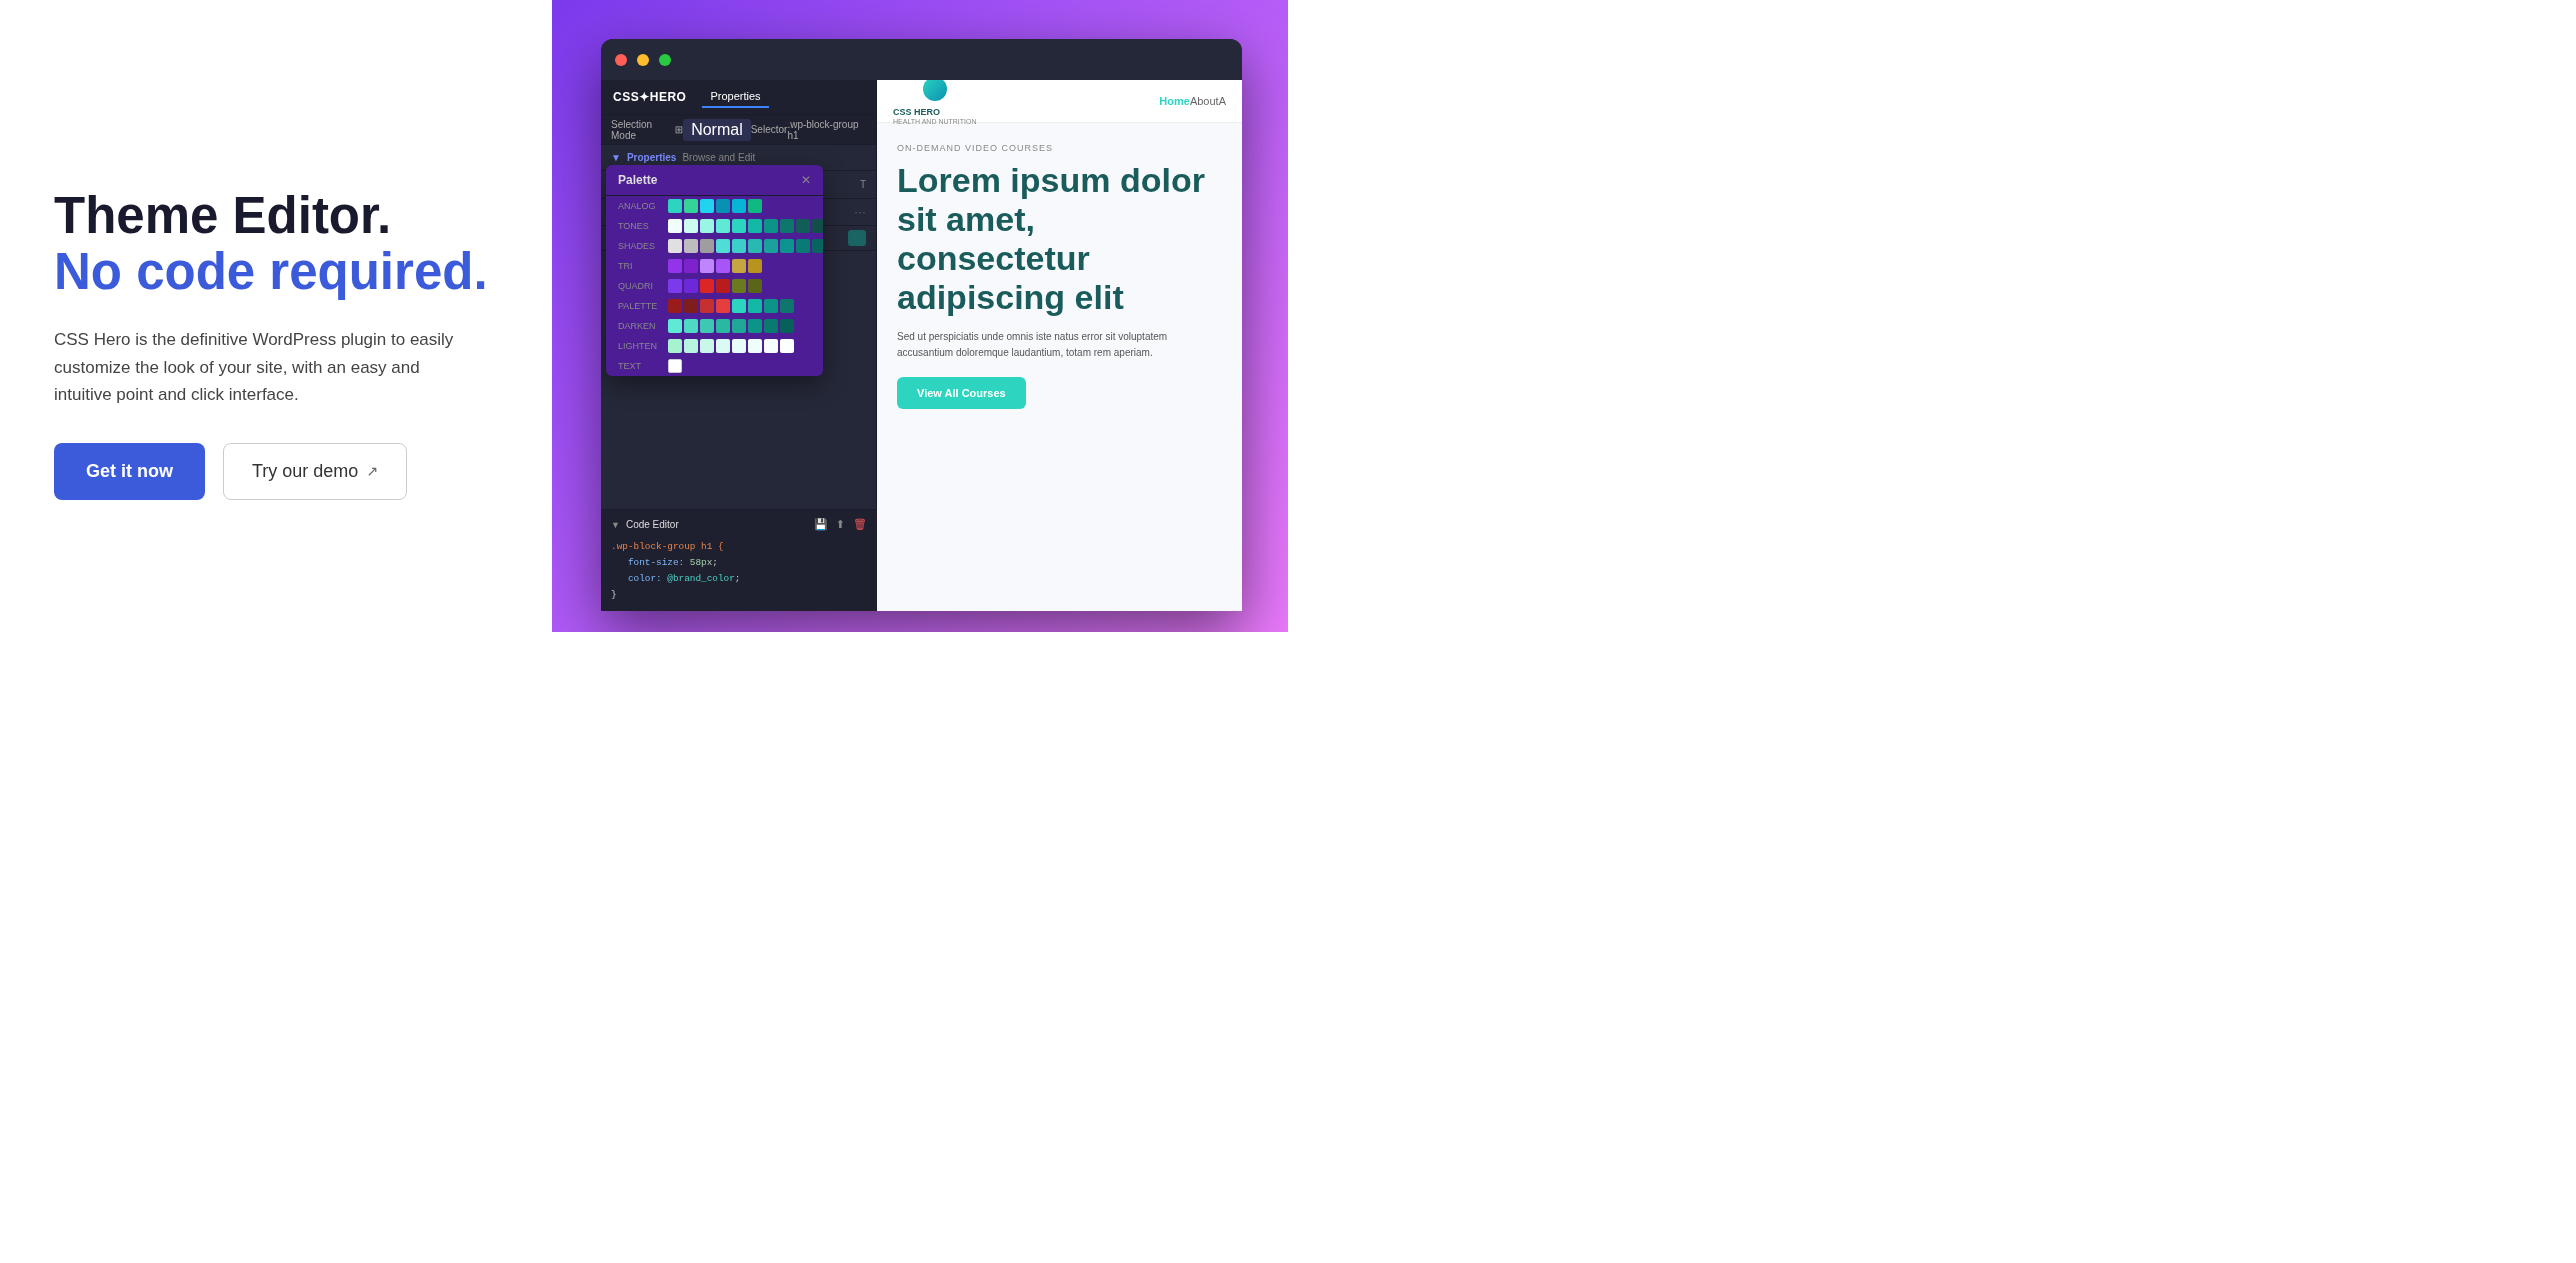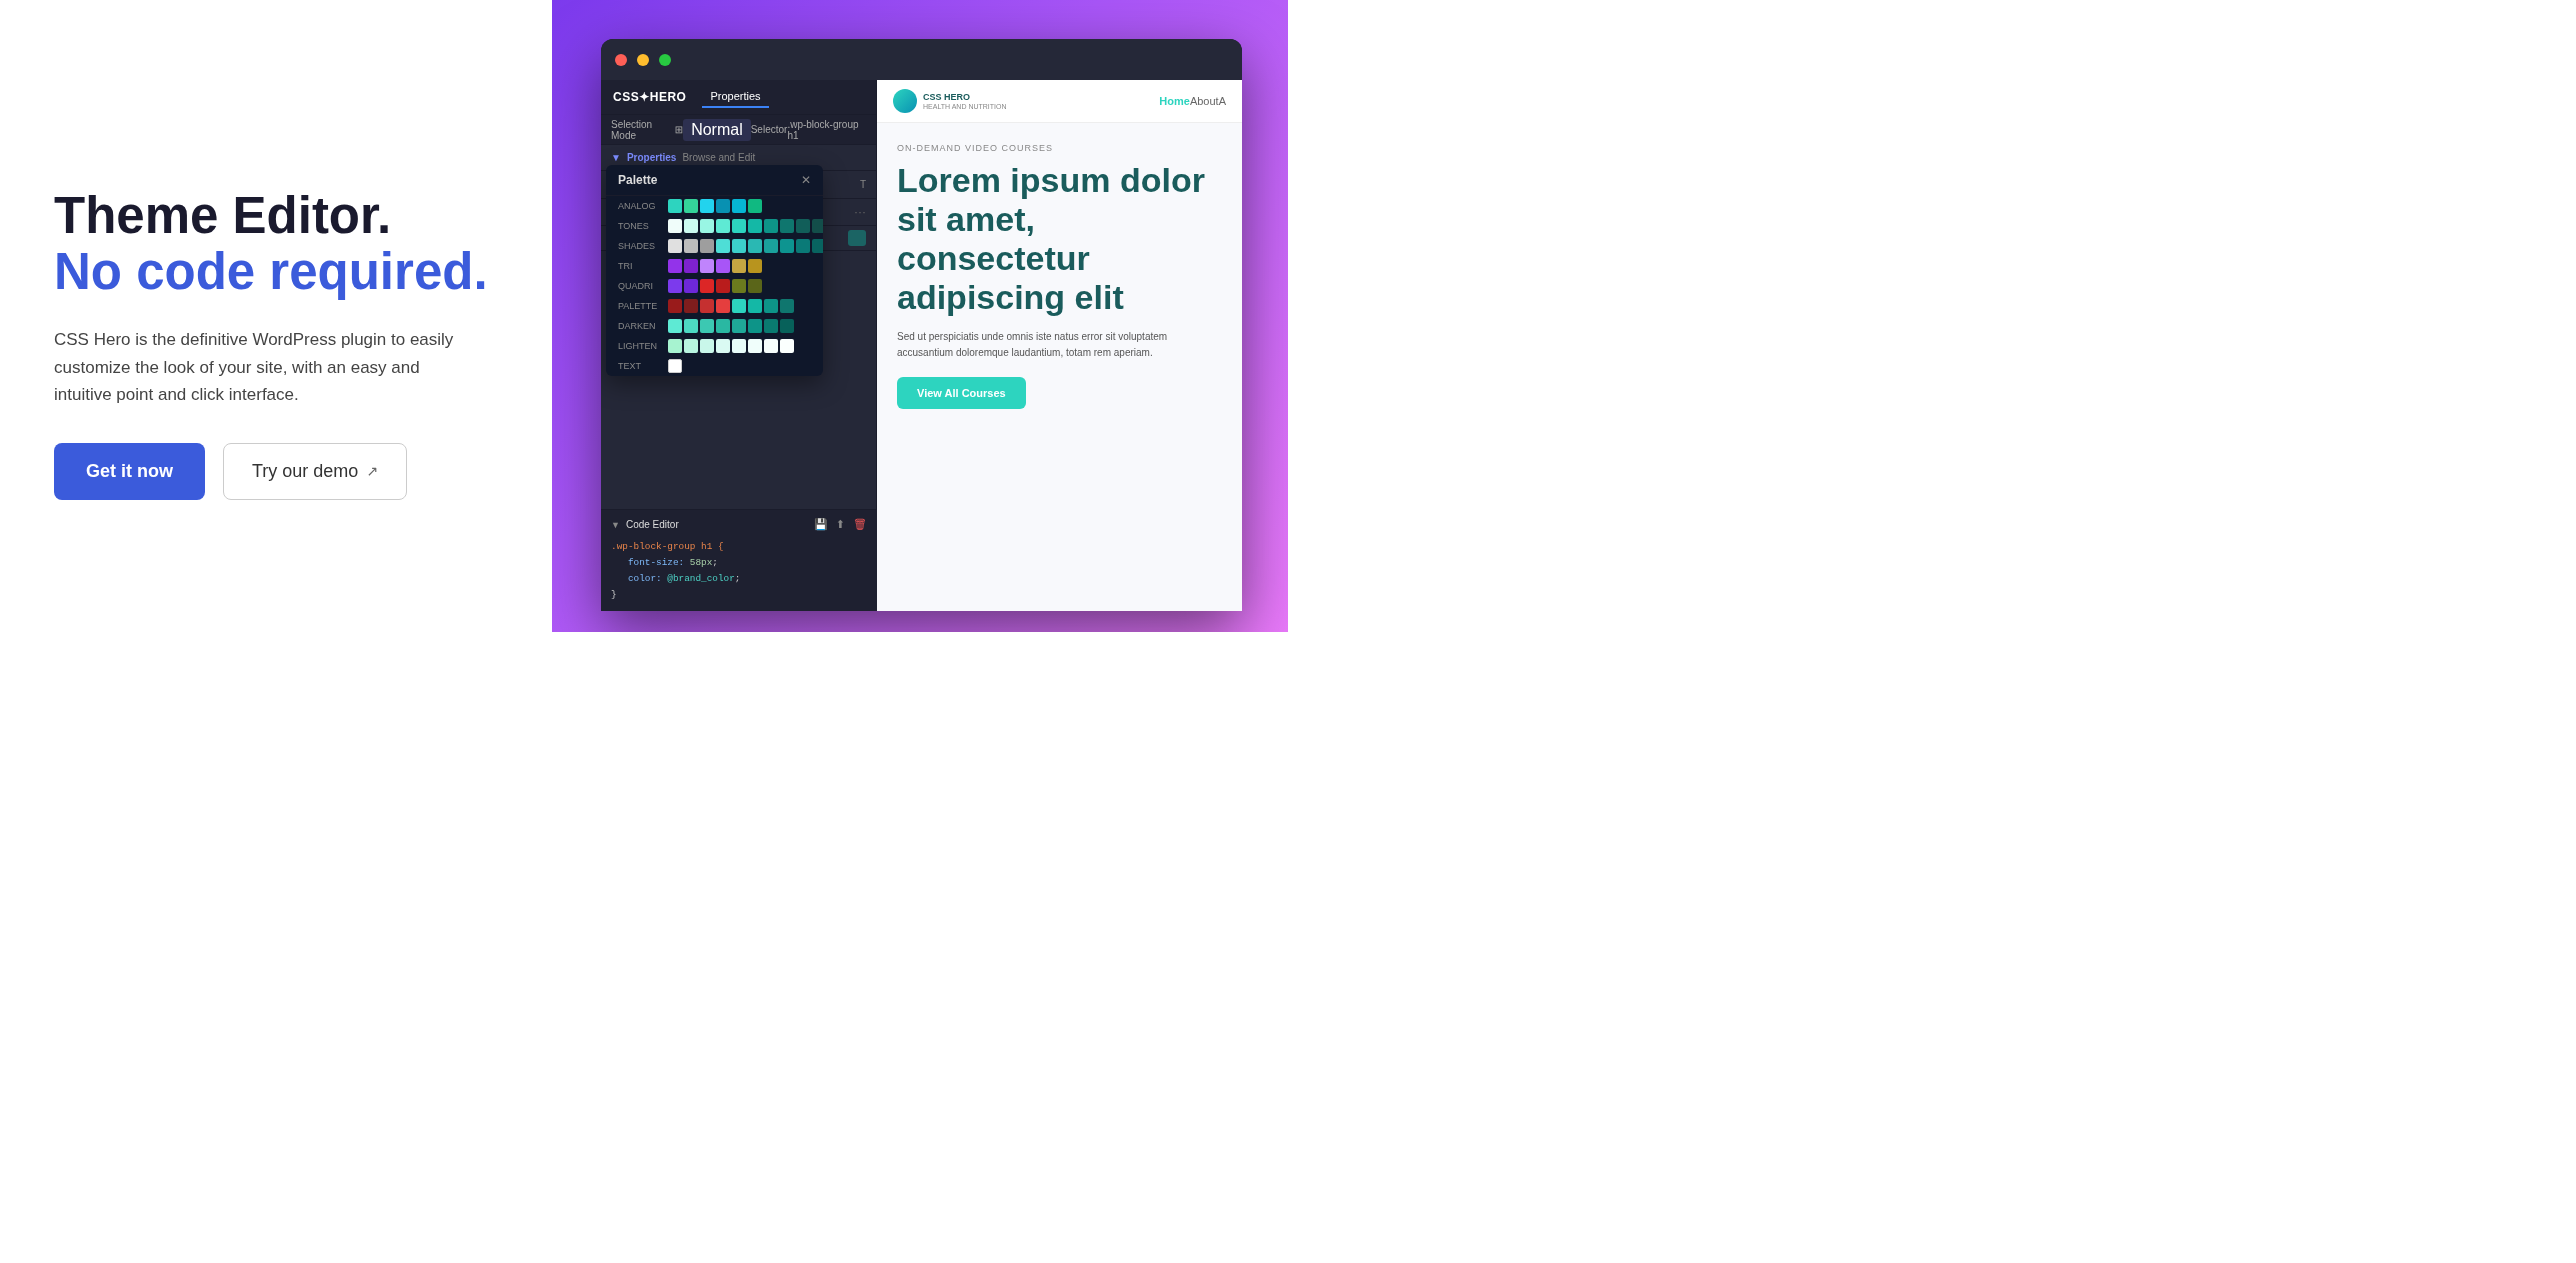--- a/index.html
+++ b/index.html
@@ -236,21 +236,21 @@
       border-radius: 3px;
       margin-left: auto;
     }
 
     
     .palette-popup {
       position: absolute;
       top: 126px;
       left: 5px;
       width: 217px;
-      background: #0f172a;
+      background: #4c1d95;
       border-radius: 6px;
       box-shadow: 0 8px 24px rgba(0,0,0,0.4);
       z-index: 10;
       overflow: hidden;
     }
     .palette-header {
       display: flex;
       align-items: center;
       padding: 8px 12px;
       border-bottom: 1px solid #1a1c2b;
@@ -317,20 +317,21 @@
       display: flex;
       align-items: center;
       padding: 0 16px;
       border-bottom: 1px solid #eee;
       gap: 12px;
     }
     .preview-logo {
       display: flex;
       align-items: center;
       gap: 6px;
+      flex-direction: column;
     }
     .logo-icon {
       width: 24px; height: 24px;
       background: linear-gradient(135deg, #2dd4bf, #0891b2);
       border-radius: 50%;
       position: relative;
     }
     .logo-text-small {
       font-size: 9px;
       font-weight: 700;

